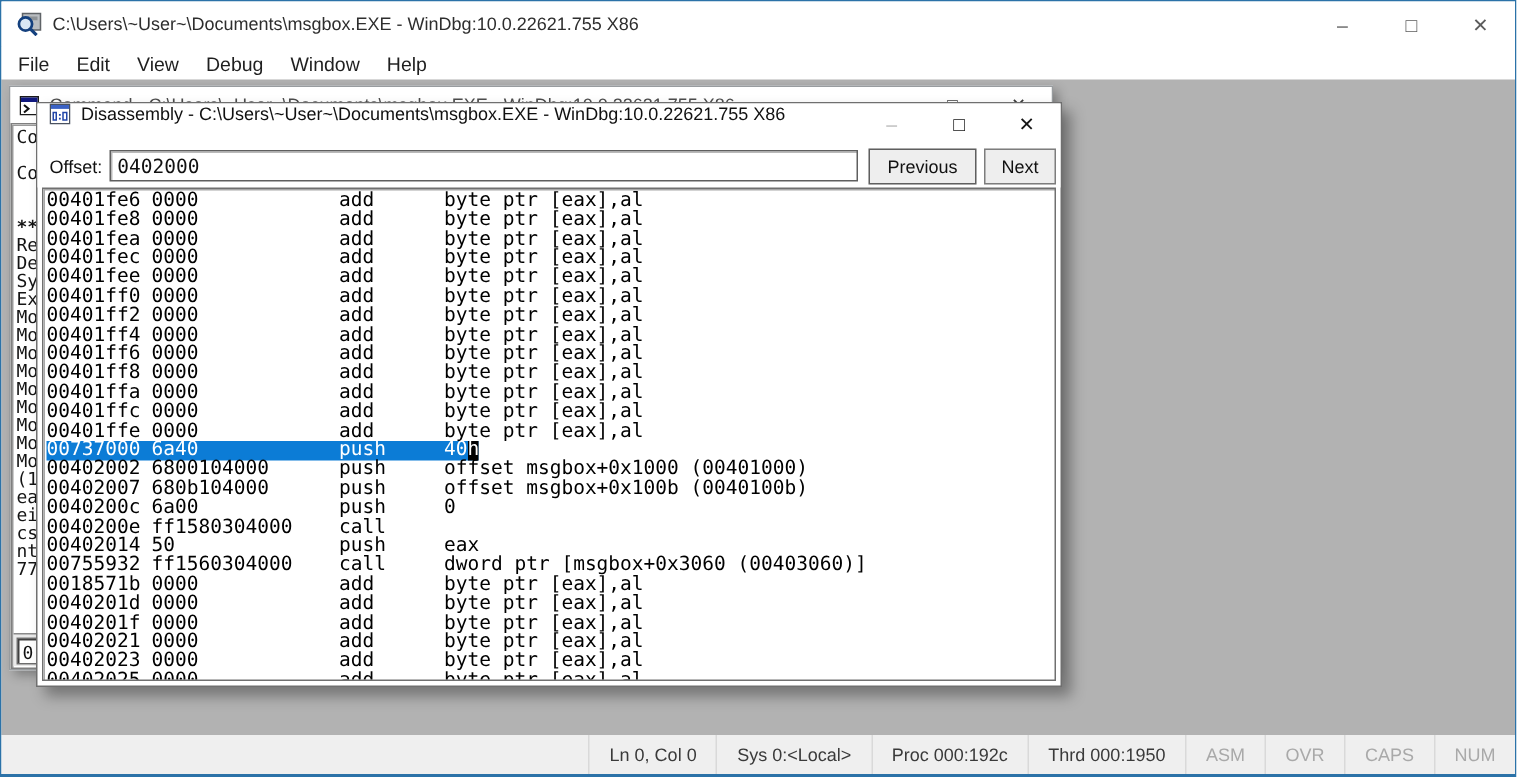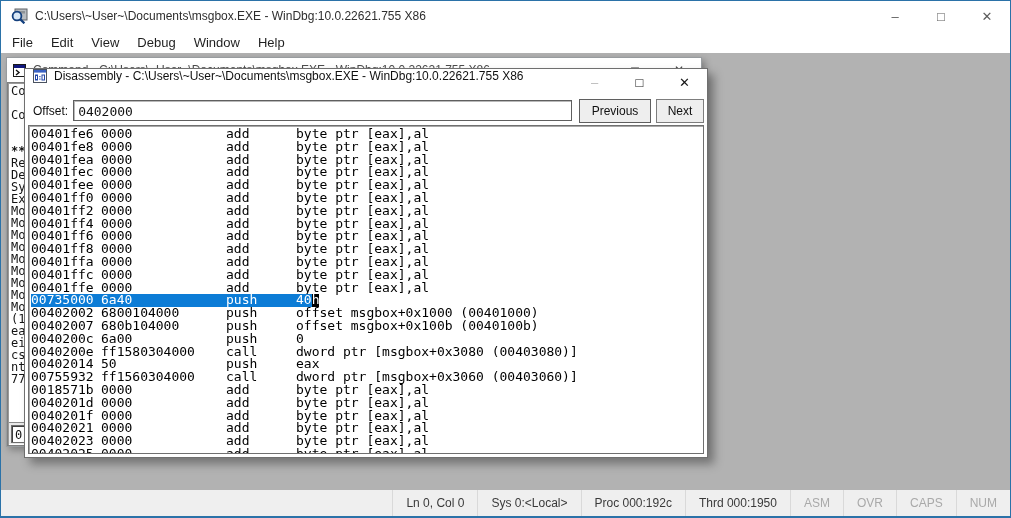--- a/index.html
+++ b/index.html
@@ -210,25 +210,25 @@
           <div class="dis-row"><span class="rowline"><span class="f-addr">00401fec</span><span class="f-bytes">0000</span><span class="f-mn">add</span><span class="f-ops">byte ptr [eax],al</span></span></div>
           <div class="dis-row"><span class="rowline"><span class="f-addr">00401fee</span><span class="f-bytes">0000</span><span class="f-mn">add</span><span class="f-ops">byte ptr [eax],al</span></span></div>
           <div class="dis-row"><span class="rowline"><span class="f-addr">00401ff0</span><span class="f-bytes">0000</span><span class="f-mn">add</span><span class="f-ops">byte ptr [eax],al</span></span></div>
           <div class="dis-row"><span class="rowline"><span class="f-addr">00401ff2</span><span class="f-bytes">0000</span><span class="f-mn">add</span><span class="f-ops">byte ptr [eax],al</span></span></div>
           <div class="dis-row"><span class="rowline"><span class="f-addr">00401ff4</span><span class="f-bytes">0000</span><span class="f-mn">add</span><span class="f-ops">byte ptr [eax],al</span></span></div>
           <div class="dis-row"><span class="rowline"><span class="f-addr">00401ff6</span><span class="f-bytes">0000</span><span class="f-mn">add</span><span class="f-ops">byte ptr [eax],al</span></span></div>
           <div class="dis-row"><span class="rowline"><span class="f-addr">00401ff8</span><span class="f-bytes">0000</span><span class="f-mn">add</span><span class="f-ops">byte ptr [eax],al</span></span></div>
           <div class="dis-row"><span class="rowline"><span class="f-addr">00401ffa</span><span class="f-bytes">0000</span><span class="f-mn">add</span><span class="f-ops">byte ptr [eax],al</span></span></div>
           <div class="dis-row"><span class="rowline"><span class="f-addr">00401ffc</span><span class="f-bytes">0000</span><span class="f-mn">add</span><span class="f-ops">byte ptr [eax],al</span></span></div>
           <div class="dis-row"><span class="rowline"><span class="f-addr">00401ffe</span><span class="f-bytes">0000</span><span class="f-mn">add</span><span class="f-ops">byte ptr [eax],al</span></span></div>
-          <div class="dis-row hl"><span class="rowline"><span class="f-addr">00735000</span><span class="f-bytes">6a40</span><span class="f-mn">push</span><span class="f-ops">40</span><span class="caret">h</span></span></div>
+          <div class="dis-row hl"><span class="rowline"><span class="f-addr">00737000</span><span class="f-bytes">6a40</span><span class="f-mn">push</span><span class="f-ops">40</span><span class="caret">h</span></span></div>
           <div class="dis-row"><span class="rowline"><span class="f-addr">00402002</span><span class="f-bytes">6800104000</span><span class="f-mn">push</span><span class="f-ops">offset msgbox+0x1000 (00401000)</span></span></div>
           <div class="dis-row"><span class="rowline"><span class="f-addr">00402007</span><span class="f-bytes">680b104000</span><span class="f-mn">push</span><span class="f-ops">offset msgbox+0x100b (0040100b)</span></span></div>
           <div class="dis-row"><span class="rowline"><span class="f-addr">0040200c</span><span class="f-bytes">6a00</span><span class="f-mn">push</span><span class="f-ops">0</span></span></div>
-          <div class="dis-row"><span class="rowline"><span class="f-addr">0040200e</span><span class="f-bytes">ff1580304000</span><span class="f-mn">call</span><span class="f-ops">dword ptr [msgbox+0x3080 (00403080)]</span></span></div>
+          <div class="dis-row"><span class="rowline"><span class="f-addr">0040200e</span><span class="f-bytes">ff1580304000</span><span class="f-mn">call</span></span></div>
           <div class="dis-row"><span class="rowline"><span class="f-addr">00402014</span><span class="f-bytes">50</span><span class="f-mn">push</span><span class="f-ops">eax</span></span></div>
           <div class="dis-row"><span class="rowline"><span class="f-addr">00755932</span><span class="f-bytes">ff1560304000</span><span class="f-mn">call</span><span class="f-ops">dword ptr [msgbox+0x3060 (00403060)]</span></span></div>
           <div class="dis-row"><span class="rowline"><span class="f-addr">0018571b</span><span class="f-bytes">0000</span><span class="f-mn">add</span><span class="f-ops">byte ptr [eax],al</span></span></div>
           <div class="dis-row"><span class="rowline"><span class="f-addr">0040201d</span><span class="f-bytes">0000</span><span class="f-mn">add</span><span class="f-ops">byte ptr [eax],al</span></span></div>
           <div class="dis-row"><span class="rowline"><span class="f-addr">0040201f</span><span class="f-bytes">0000</span><span class="f-mn">add</span><span class="f-ops">byte ptr [eax],al</span></span></div>
           <div class="dis-row"><span class="rowline"><span class="f-addr">00402021</span><span class="f-bytes">0000</span><span class="f-mn">add</span><span class="f-ops">byte ptr [eax],al</span></span></div>
           <div class="dis-row"><span class="rowline"><span class="f-addr">00402023</span><span class="f-bytes">0000</span><span class="f-mn">add</span><span class="f-ops">byte ptr [eax],al</span></span></div>
           <div class="dis-row"><span class="rowline"><span class="f-addr">00402025</span><span class="f-bytes">0000</span><span class="f-mn">add</span><span class="f-ops">byte ptr [eax],al</span></span></div>
         </div>
     </div>

